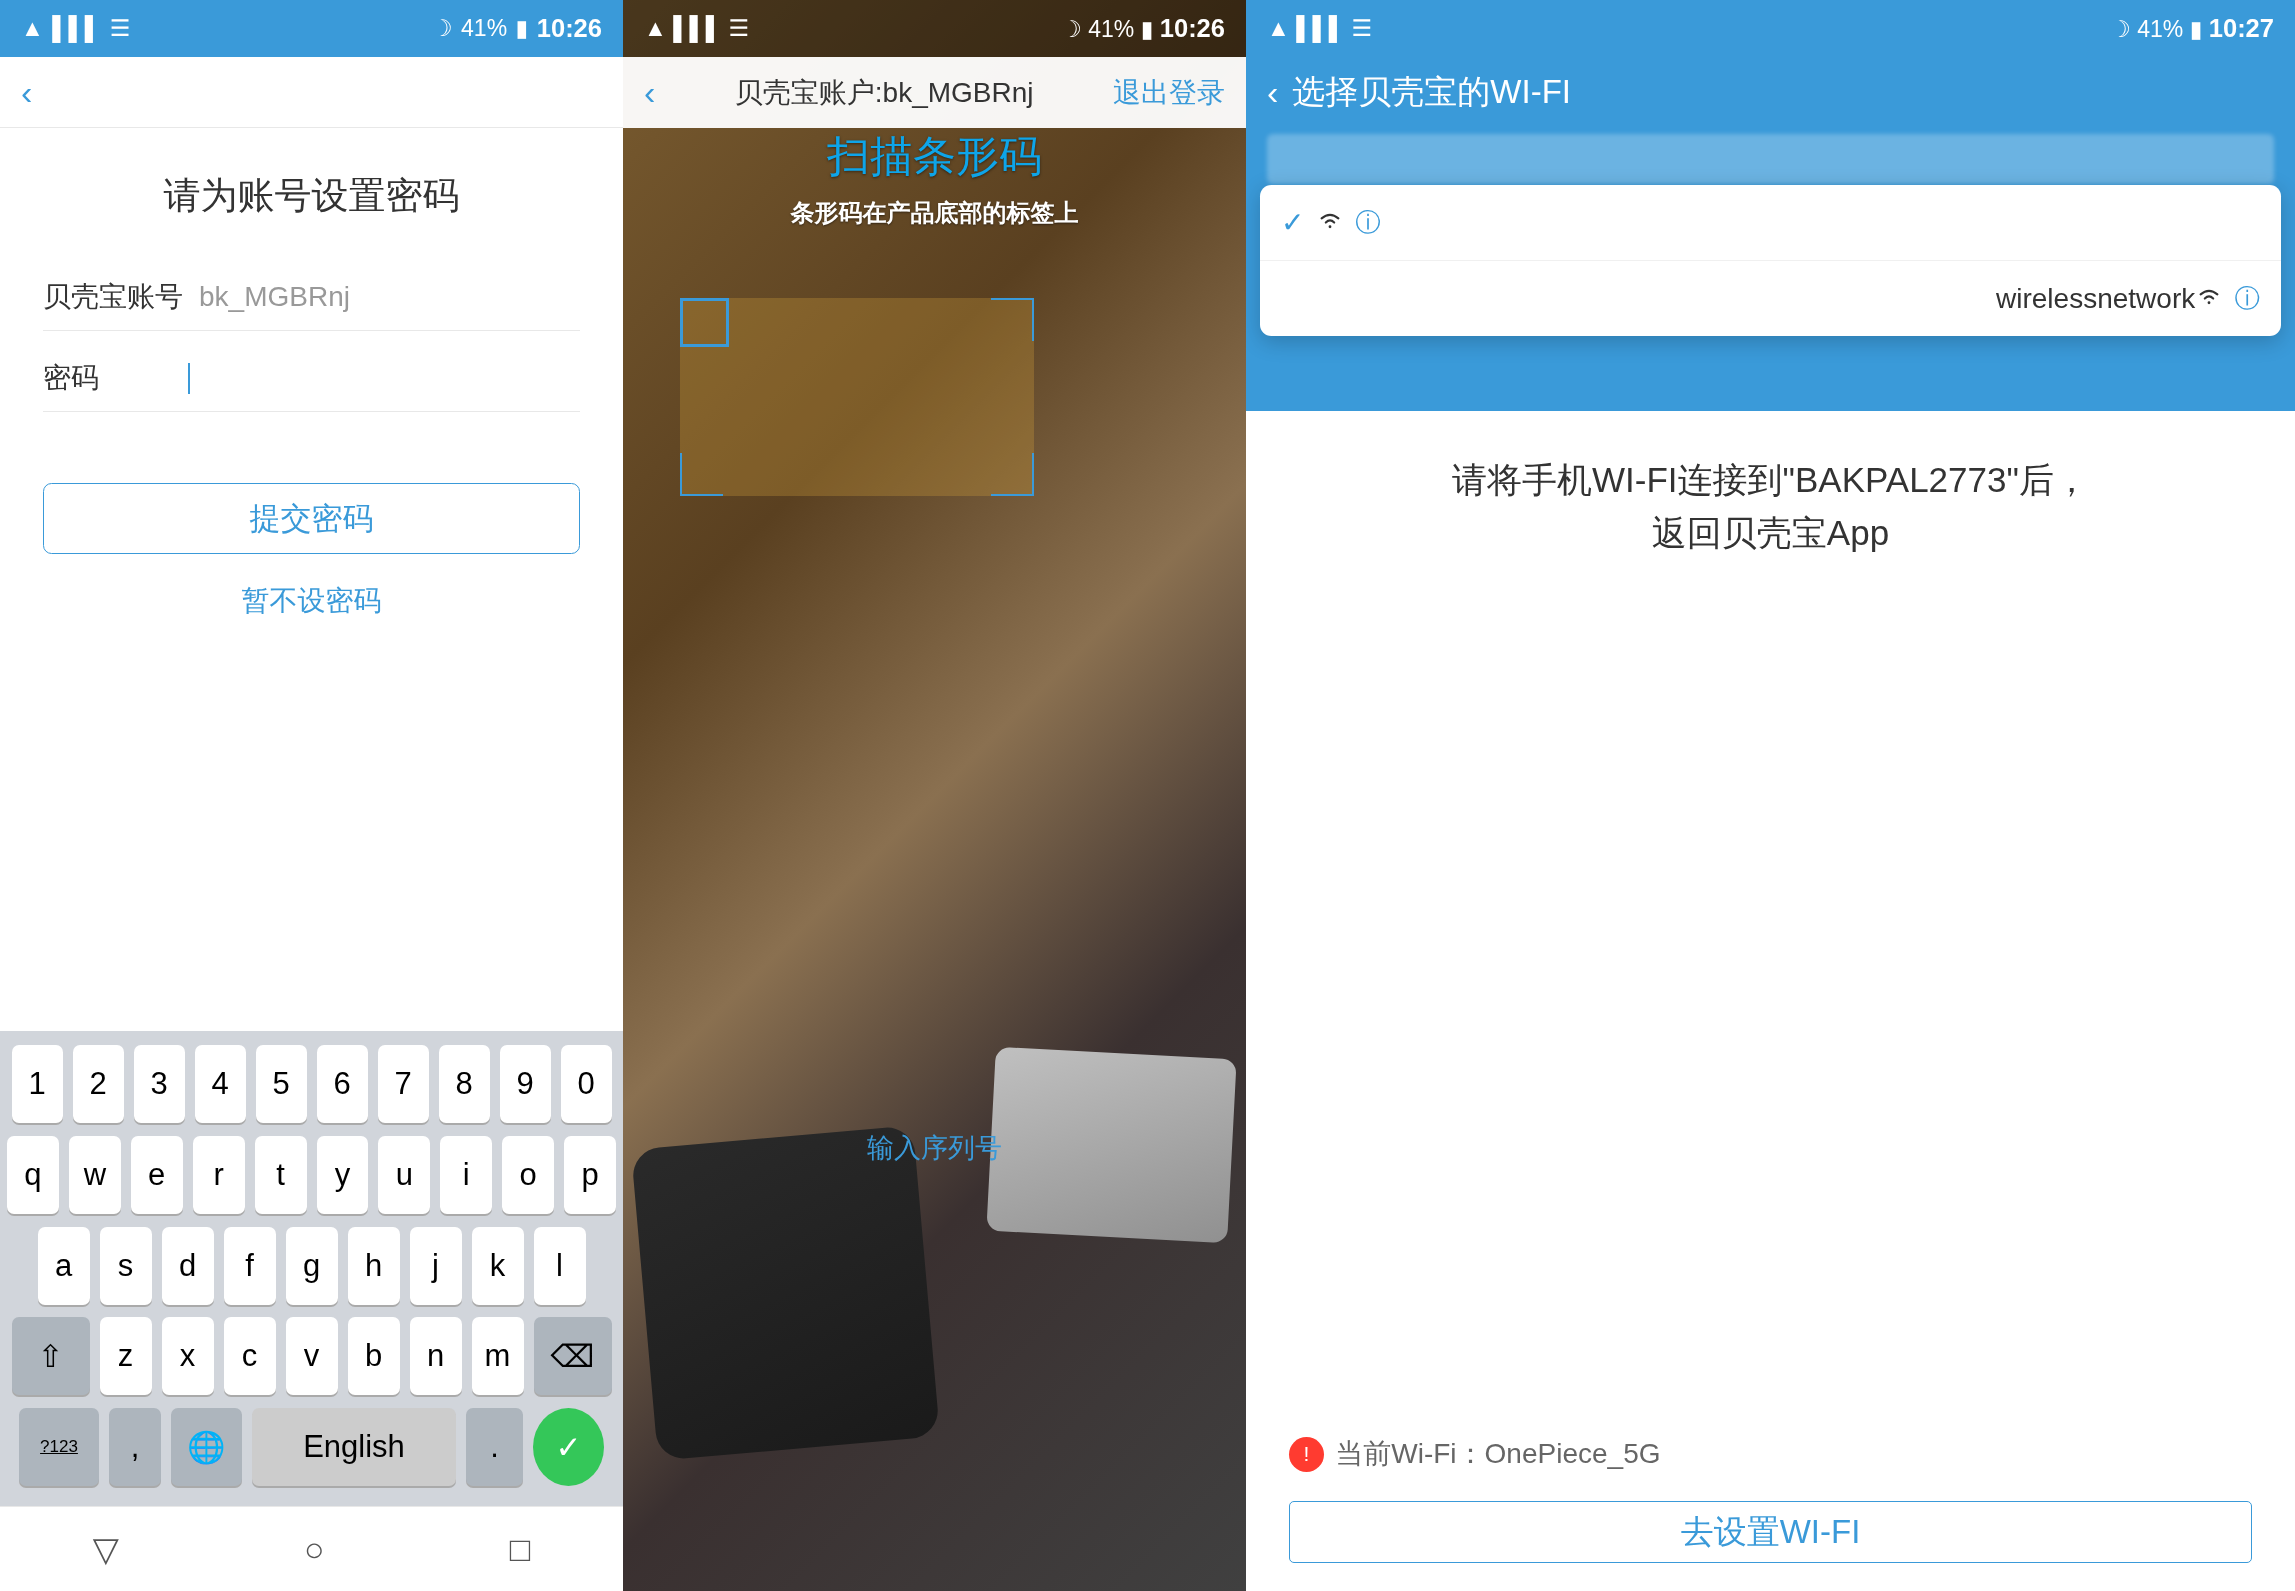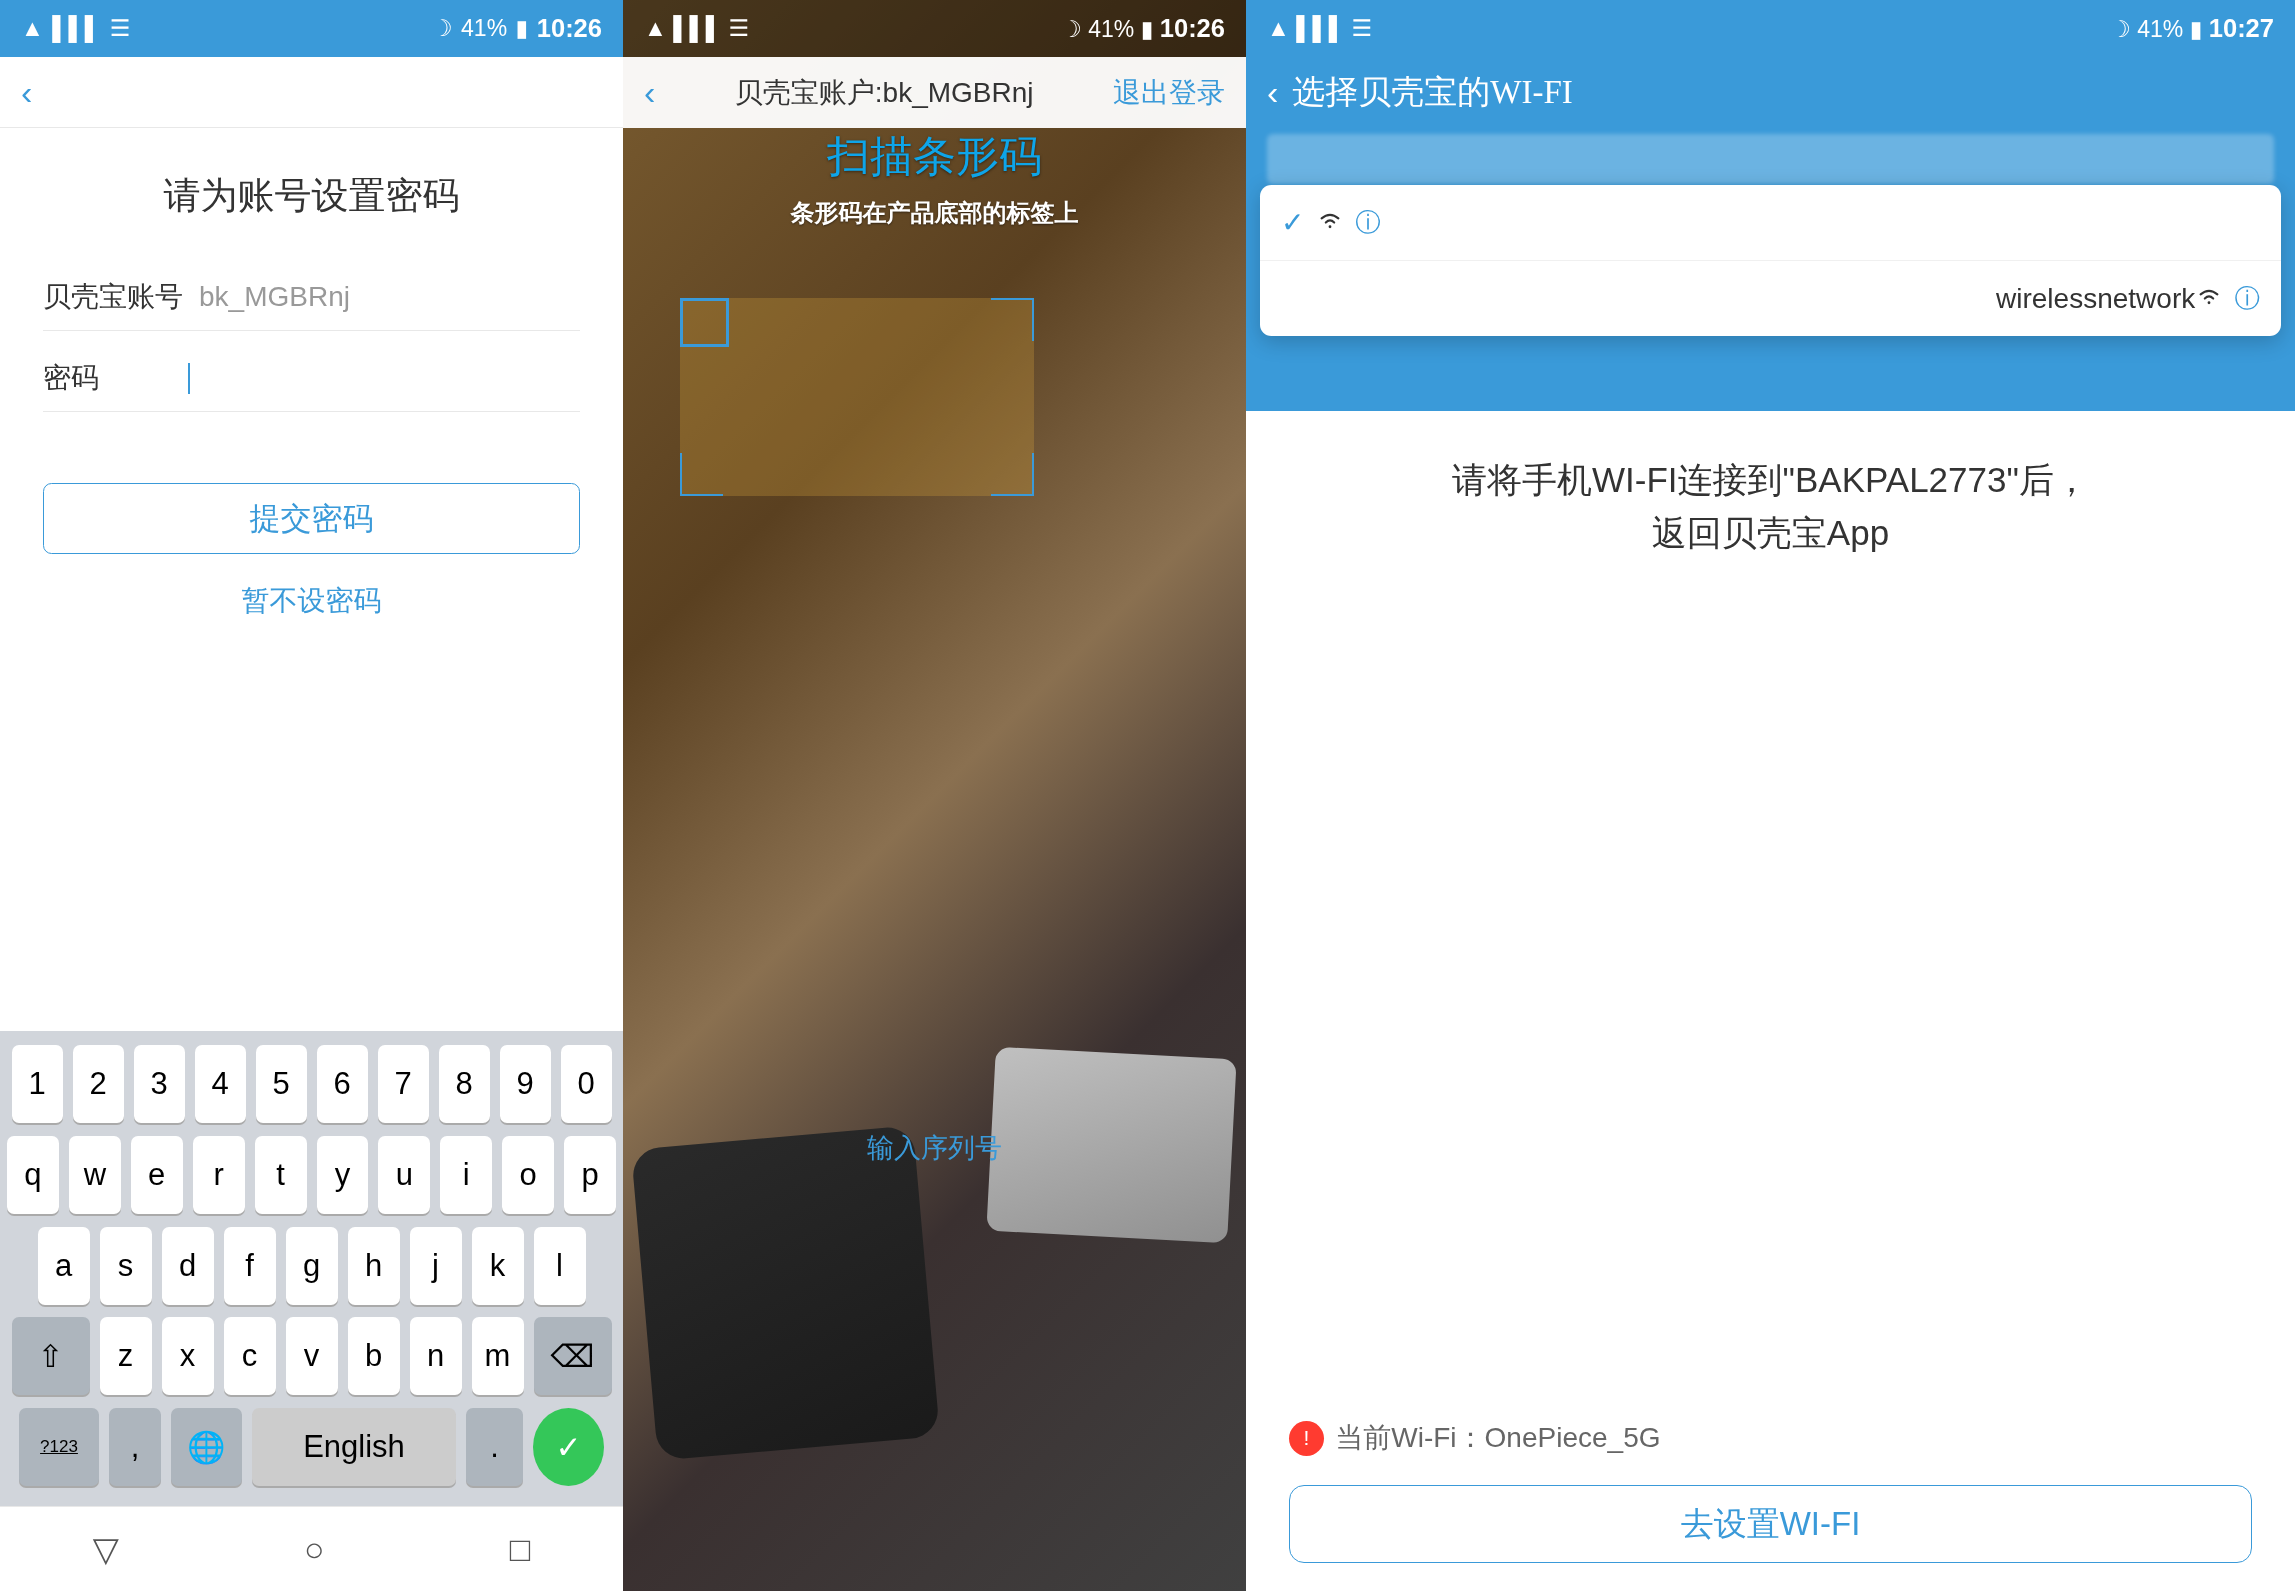--- a/index.html
+++ b/index.html
@@ -294,21 +294,21 @@
       font-size: 23px;
     }
     .panel3-nav {
       height: 71px;
       background: #3a9ad9;
       display: flex;
       align-items: center;
       padding: 0 21px;
     }
     .panel3-nav-back { font-size: 34px; color: #fff; cursor: pointer; margin-right: 14px; }
-    .panel3-nav-title { font-size: 33px; color: #fff; font-weight: 500; font-family: Liberation Serif, serif; }
+    .panel3-nav-title { font-size: 33px; color: #fff; font-weight: 500; }
 
     .wifi-list-container {
       position: relative;
       background: #3a9ad9;
       height: 283px;
       overflow: hidden;
     }
     .wifi-list-bg {
       position: absolute;
       top: 0; left: 0; right: 0; bottom: 0;
@@ -381,22 +381,22 @@
     }
     .current-wifi-text {
       font-size: 28px;
       color: #666;
     }
     .goto-wifi-btn {
       display: flex;
       align-items: center;
       justify-content: center;
       border: 1.4px solid #3a9ad9;
-      border-radius: 15px;
-      height: 78px;
+      border-radius: 5px;
+      height: 62px;
       font-size: 33px;
       color: #3a9ad9;
       cursor: pointer;
       margin-top: auto;
     }
     .time-text { font-size: 25.5px; font-weight: 600; }
   </style>
 </head>
 <body>
 

